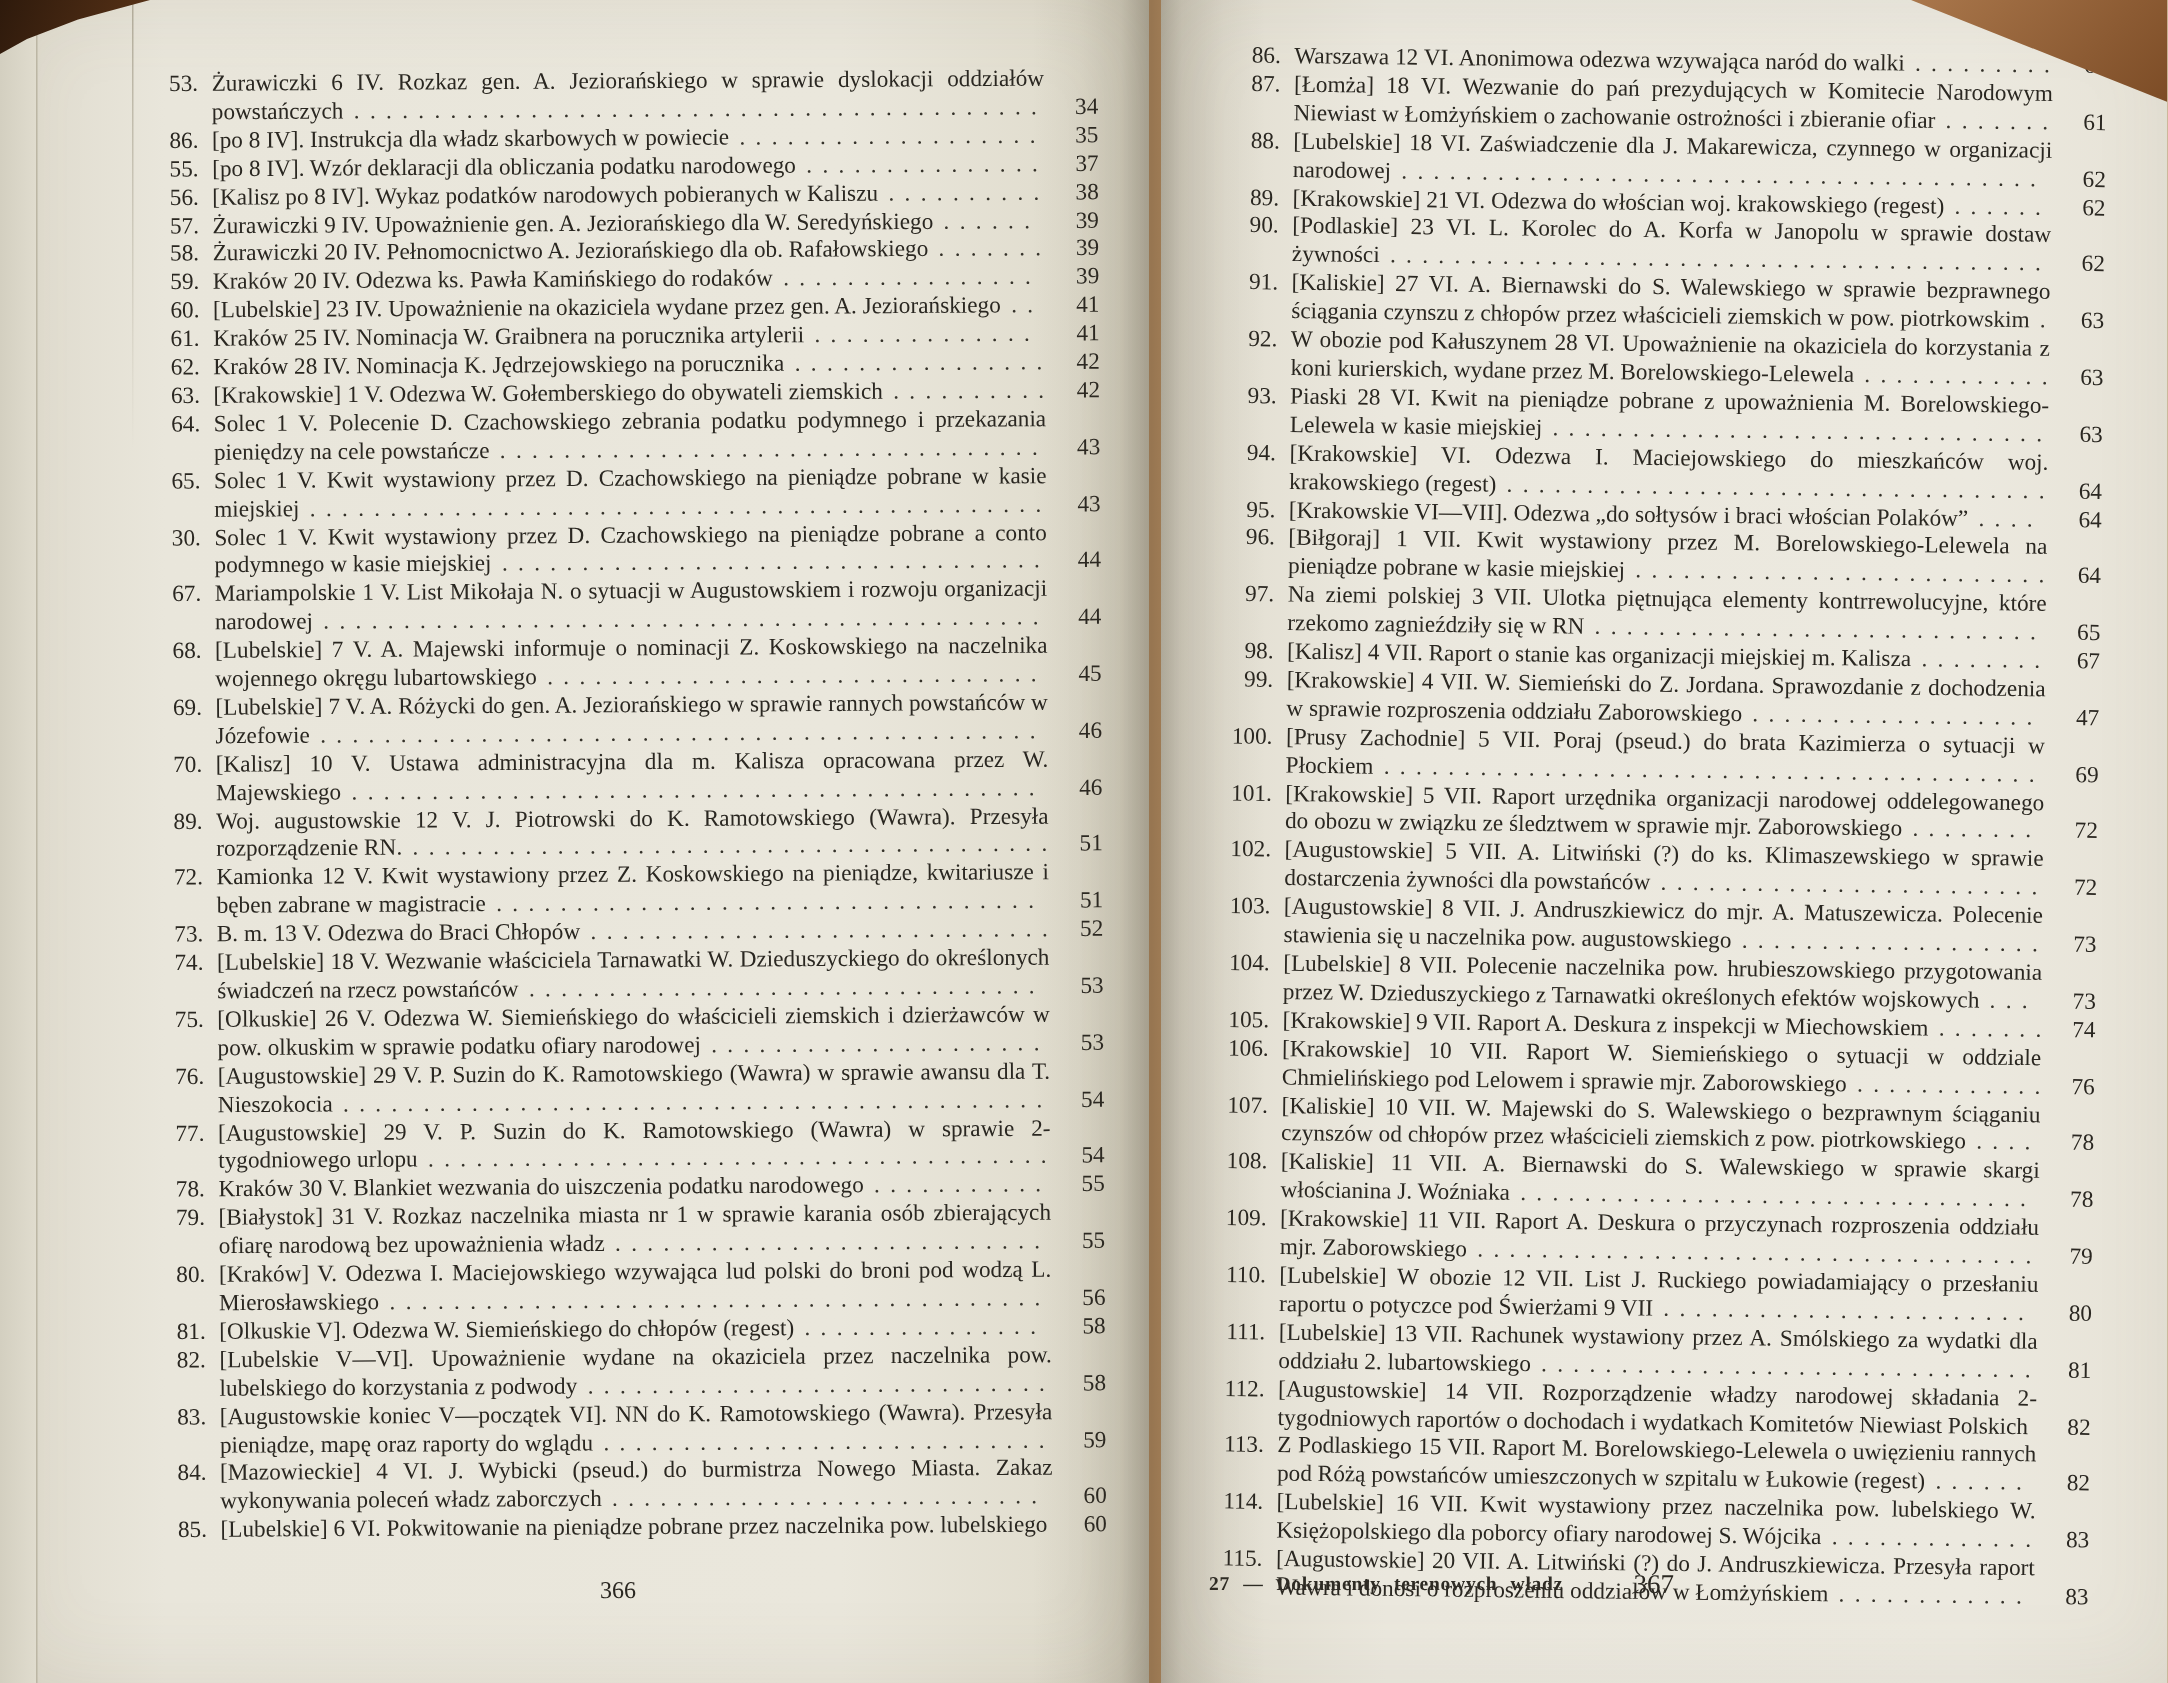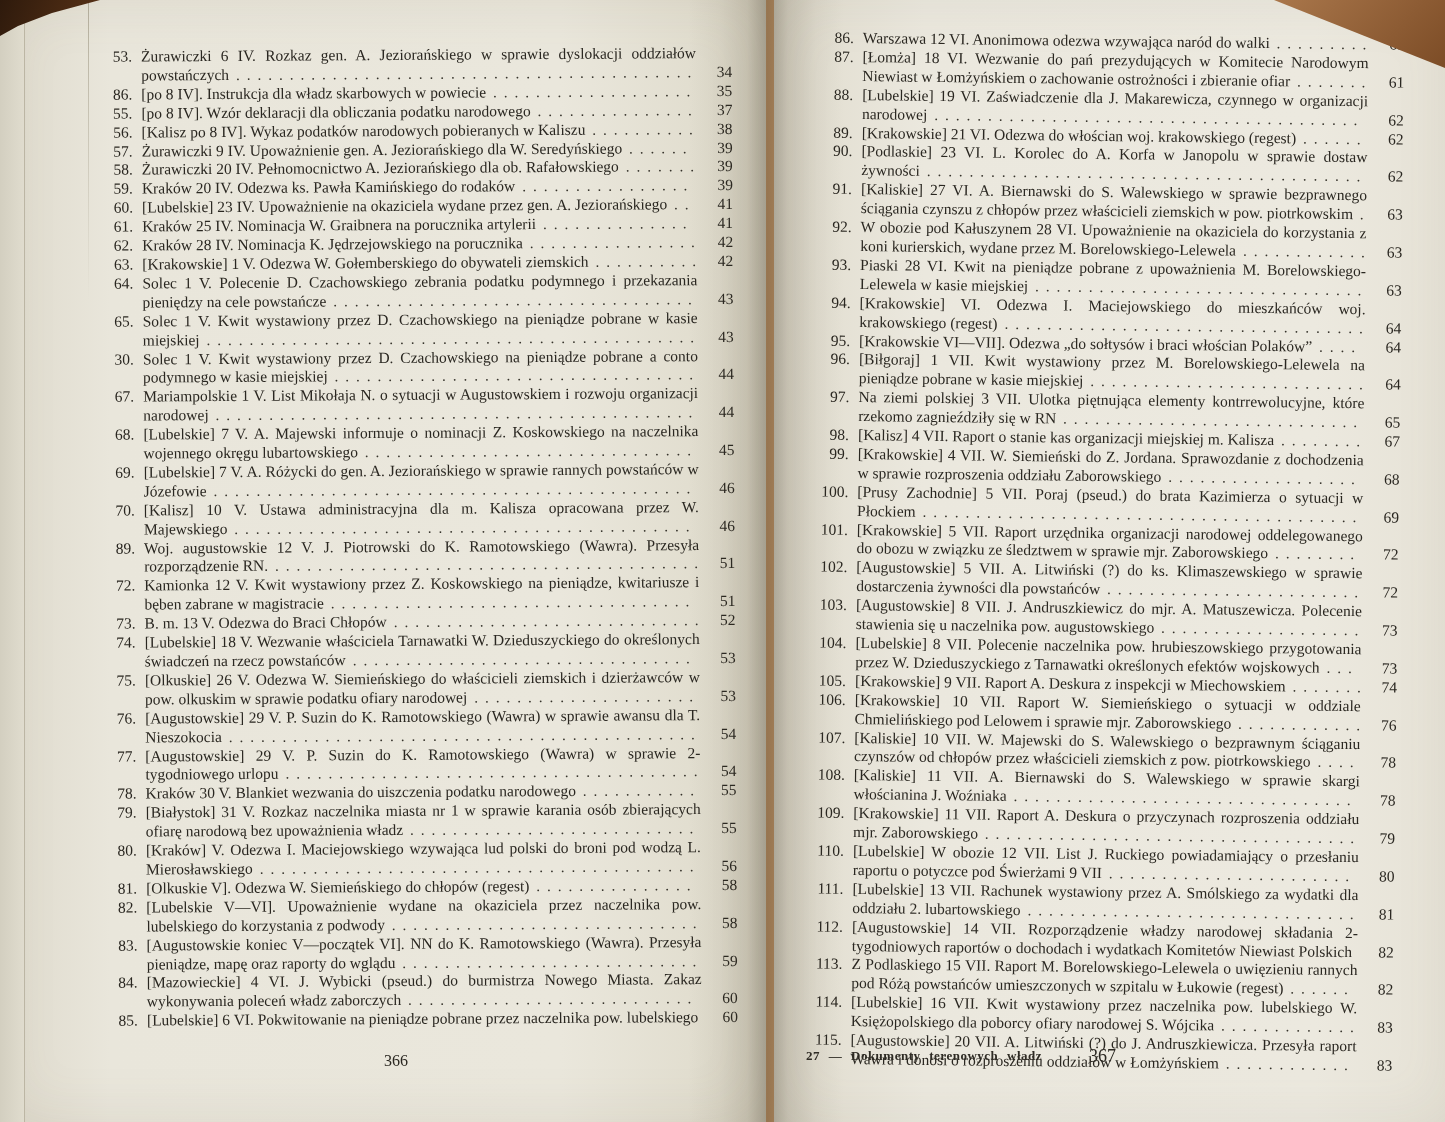--- a/index.html
+++ b/index.html
@@ -26,21 +26,21 @@
   .toc{font-size:15.5px;line-height:18.9px;}
   #left-toc{margin:46px 34px 0 86px;}
   #right-toc{margin:28px 48px 0 26px;}
   .entry{display:flex;align-items:flex-start;}
   .num{flex:0 0 46px;text-align:right;padding-right:9px;white-space:nowrap;}
   #right-toc .num{flex-basis:54px;}
   .body{flex:1;text-align:justify;}
   .leader{word-spacing:3px;white-space:normal;color:#35322a;}
   .page-no{flex:0 0 36px;text-align:right;align-self:flex-end;}
   .folio-left{
-    position:absolute;top:1052px;left:0;width:100%;
+    position:absolute;top:1052px;left:16px;width:100%;
     padding-left:60px;padding-right:34px;box-sizing:border-box;
     text-align:center;font-size:16px;
   }
   .footer-row{
     position:absolute;top:1046px;left:26px;right:48px;height:22px;
   }
   .footer-note{
     position:absolute;left:6px;top:2px;
     font-size:13px;font-weight:bold;letter-spacing:.5px;word-spacing:5px;color:#2e2b24;
   }
@@ -295,21 +295,21 @@
   </div>
 
   <div class="entry">
     <span class="num">87.</span>
     <span class="body"><span class="entry-text">[Łomża] 18 VI. Wezwanie do pań prezydujących w Komitecie Narodowym Niewiast w Łomżyńskiem o zachowanie ostrożności i zbieranie ofiar</span><span class="leader"> . . . . . . .</span></span>
     <span class="page-no">61</span>
   </div>
 
   <div class="entry">
     <span class="num">88.</span>
-    <span class="body"><span class="entry-text">[Lubelskie] 19 VI. Zaświadczenie dla J. Makarewicza, czynnego w organizacji narodowej</span><span class="leader"> . . . . . . . . . . . . . . . . . . . . . . . . . . . . . . . . . . . . . . . .</span></span>
+    <span class="body"><span class="entry-text">[Lubelskie] 18 VI. Zaświadczenie dla J. Makarewicza, czynnego w organizacji narodowej</span><span class="leader"> . . . . . . . . . . . . . . . . . . . . . . . . . . . . . . . . . . . . . . . .</span></span>
     <span class="page-no">62</span>
   </div>
 
   <div class="entry">
     <span class="num">89.</span>
     <span class="body"><span class="entry-text">[Krakowskie] 21 VI. Odezwa do włościan woj. krakowskiego (regest)</span><span class="leader"> . . . . . .</span></span>
     <span class="page-no">62</span>
   </div>
 
   <div class="entry">
@@ -362,21 +362,21 @@
 
   <div class="entry">
     <span class="num">98.</span>
     <span class="body"><span class="entry-text">[Kalisz] 4 VII. Raport o stanie kas organizacji miejskiej m. Kalisza</span><span class="leader"> . . . . . . . .</span></span>
     <span class="page-no">67</span>
   </div>
 
   <div class="entry">
     <span class="num">99.</span>
     <span class="body"><span class="entry-text">[Krakowskie] 4 VII. W. Siemieński do Z. Jordana. Sprawozdanie z dochodzenia w sprawie rozproszenia oddziału Zaborowskiego</span><span class="leader"> . . . . . . . . . . . . . . . . . .</span></span>
-    <span class="page-no">68</span>
+    <span class="page-no">47</span>
   </div>
 
   <div class="entry">
     <span class="num">100.</span>
     <span class="body"><span class="entry-text">[Prusy Zachodnie] 5 VII. Poraj (pseud.) do brata Kazimierza o sytuacji w Płockiem</span><span class="leader"> . . . . . . . . . . . . . . . . . . . . . . . . . . . . . . . . . . . . . . . . .</span></span>
     <span class="page-no">69</span>
   </div>
 
   <div class="entry">
     <span class="num">101.</span>

